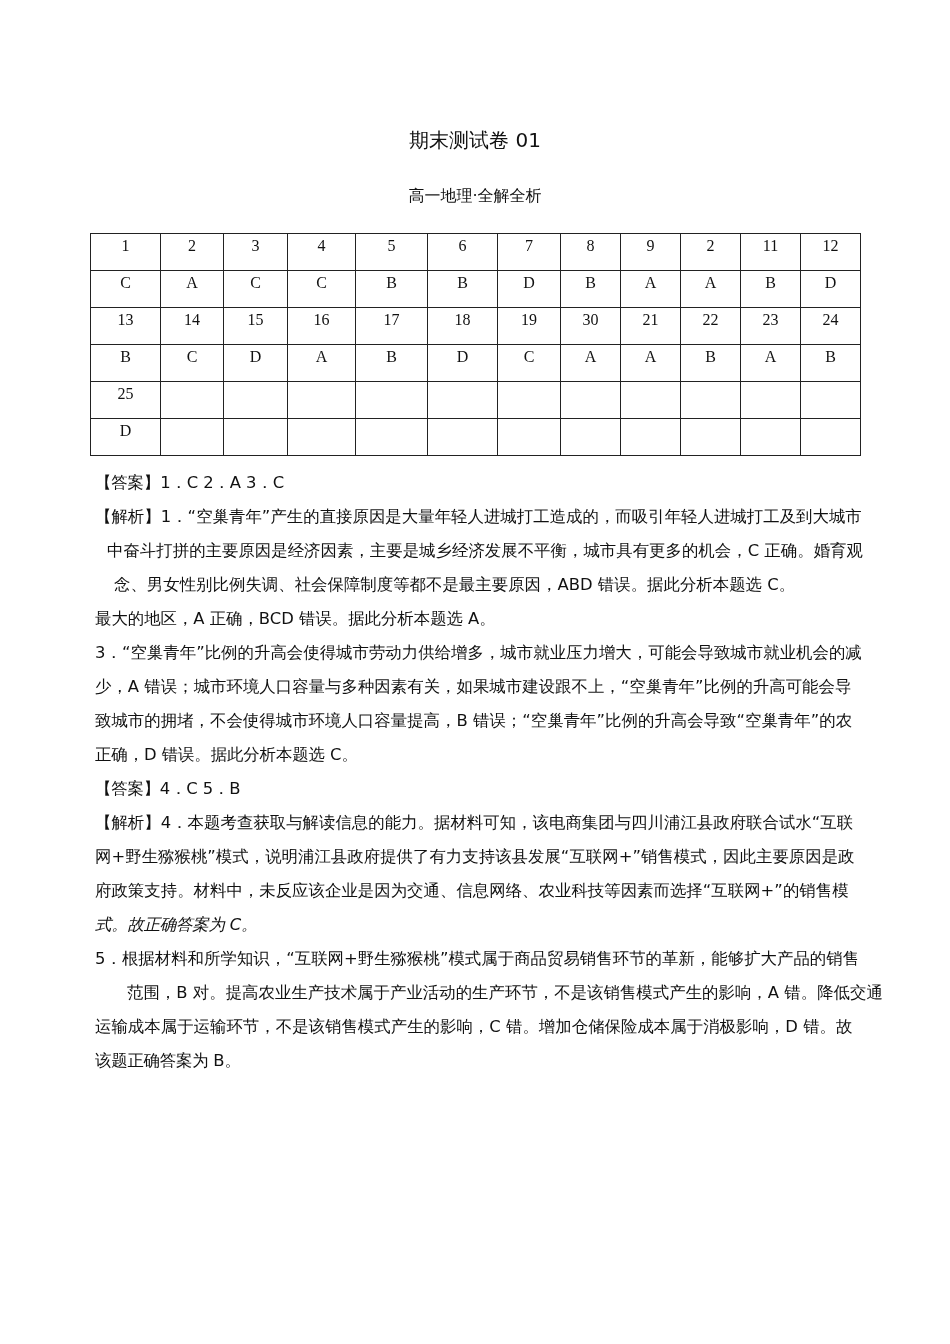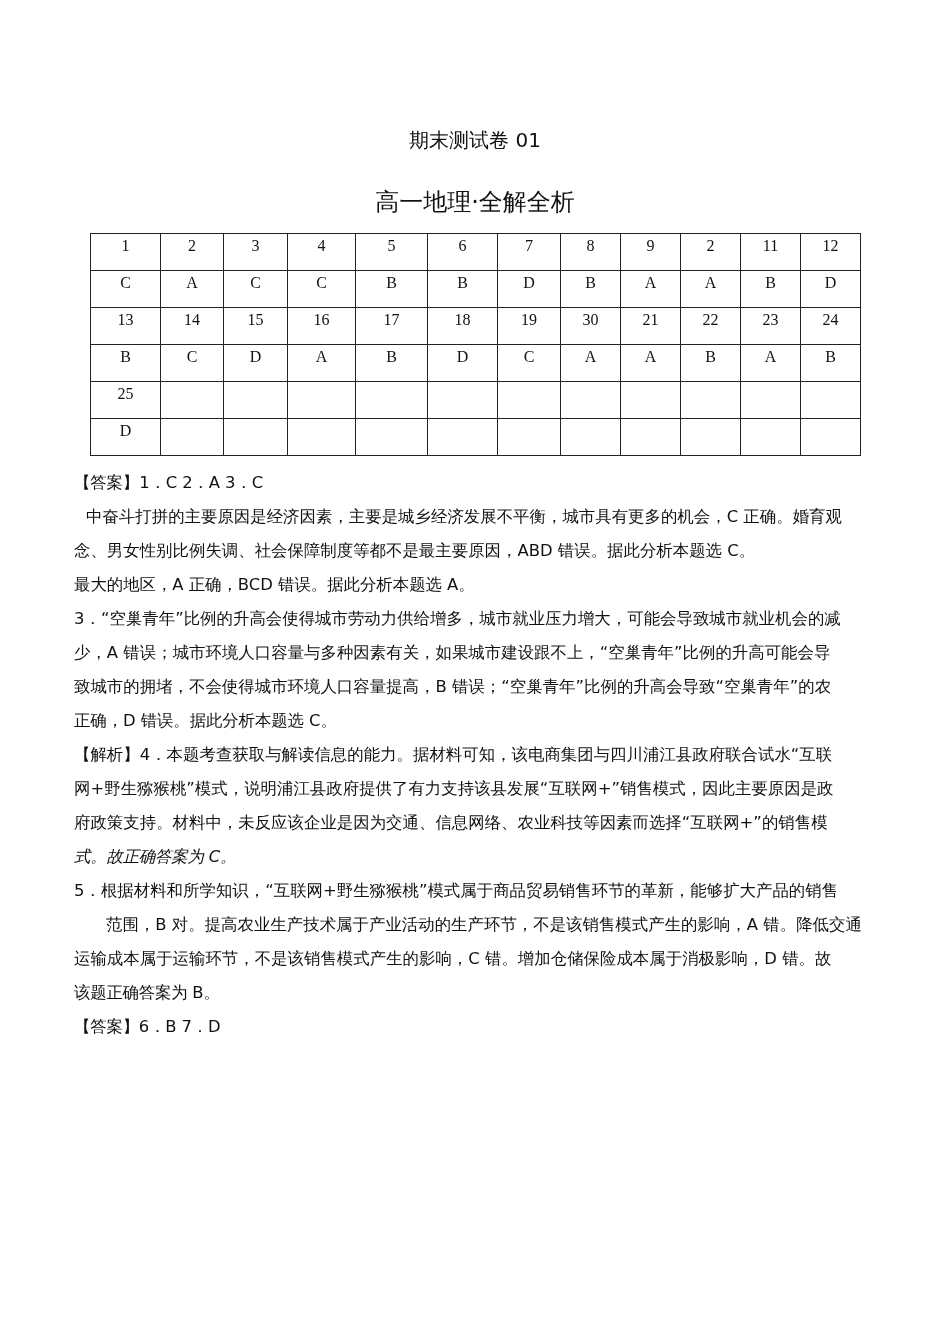--- a/index.html
+++ b/index.html
@@ -18,21 +18,21 @@
     .title {
       position: absolute;
       left: 0;
       width: 950px;
       text-align: center;
       font-size: 20px;
       color: #111;
       font-family: "DejaVu Sans", sans-serif;
     }
     #title-main { top: 127px; }
-    #title-sub  { top: 186px; font-size: 24px; }
+    #title-sub  { top: 186px; font-size: 16px; }
 
     table.answers {
       position: absolute;
       left: 90px;
       top: 233px;
       width: 770px;
       border-collapse: collapse;
       table-layout: fixed;
       font-family: "Liberation Serif", serif;
       font-size: 16px;
@@ -41,21 +41,21 @@
       border: 1.2px solid #222;
       height: 37px;
       padding: 0;
       text-align: center;
       vertical-align: top;
       padding-top: 3px;
       box-sizing: border-box;
     }
     .text-block {
       position: absolute;
-      left: 74px;
+      left: 95px;
       width: 775px;
       font-size: 16.4px;
       line-height: 34px;
       color: #111;
       text-align: justify;
       font-family: "DejaVu Sans", sans-serif;
       letter-spacing: 0.1px;
     }
     .line {
       white-space: nowrap;
@@ -169,33 +169,34 @@
           <td style="font-family: &quot;Liberation Serif&quot;, serif;"></td>
           <td style="font-family: &quot;Liberation Serif&quot;, serif;"></td>
           <td style="font-family: &quot;Liberation Serif&quot;, serif;"></td>
         </tr>
       </tbody>
   </table>
 
   <div class="text-block" id="body-text" style="top:466px;">
 
     <div class="line" style="letter-spacing: -0.1px;">【答案】1．C 2．A 3．C</div>
+    <div class="line" style="letter-spacing: 0.0375px;">【解析】1．“空巢青年”产生的直接原因是大量年轻人进城打工造成的，而吸引年轻人进城打工及到大城市</div>
     <div class="line" style="letter-spacing: 0.0361702px; margin-left: 12px;">中奋斗打拼的主要原因是经济因素，主要是城乡经济发展不平衡，城市具有更多的机会，C 正确。婚育观</div>
-    <div class="line" style="letter-spacing: 0.0318182px;">念、男女性别比例失调、社会保障制度等都不是最主要原因，ABD 错误。据此分析本题选 C。</div>
+    <div class="line" style="letter-spacing: 0.0318182px; margin-left: 19px;">念、男女性别比例失调、社会保障制度等都不是最主要原因，ABD 错误。据此分析本题选 C。</div>
     <div class="line" style="letter-spacing: -0.00714286px;">最大的地区，A 正确，BCD 错误。据此分析本题选 A。</div>
     <div class="line" style="letter-spacing: 0.0375px;">3．“空巢青年”比例的升高会使得城市劳动力供给增多，城市就业压力增大，可能会导致城市就业机会的减</div>
     <div class="line" style="letter-spacing: 0.0375px;">少，A 错误；城市环境人口容量与多种因素有关，如果城市建设跟不上，“空巢青年”比例的升高可能会导</div>
     <div class="line" style="letter-spacing: 0.0387755px;">致城市的拥堵，不会使得城市环境人口容量提高，B 错误；“空巢青年”比例的升高会导致“空巢青年”的农</div>
     <div class="line" style="letter-spacing: -0.0666667px;">正确，D 错误。据此分析本题选 C。</div>
 
+    <div class="line" style="letter-spacing: -0.172727px;">【答案】4．C 5．B</div>
     <div class="line" style="letter-spacing: 0.0361702px;">【解析】4．本题考查获取与解读信息的能力。据材料可知，该电商集团与四川浦江县政府联合试水“互联</div>
     <div class="line" style="letter-spacing: 0.0375px;">网+野生猕猴桃”模式，说明浦江县政府提供了有力支持该县发展“互联网+”销售模式，因此主要原因是政</div>
     <div class="line" style="letter-spacing: 0.0361702px;">府政策支持。材料中，未反应该企业是因为交通、信息网络、农业科技等因素而选择“互联网+”的销售模</div>
     <div class="line" style="letter-spacing: -0.172727px; font-style: italic;">式。故正确答案为 C。</div>
     <div class="line" style="letter-spacing: 0.0375px;">5．根据材料和所学知识，“互联网+野生猕猴桃”模式属于商品贸易销售环节的革新，能够扩大产品的销售</div>
     <div class="line" style="letter-spacing: 0.0375px; margin-left: 32px;">范围，B 对。提高农业生产技术属于产业活动的生产环节，不是该销售模式产生的影响，A 错。降低交通</div>
     <div class="line" style="letter-spacing: 0.0375px;">运输成本属于运输环节，不是该销售模式产生的影响，C 错。增加仓储保险成本属于消极影响，D 错。故</div>
     <div class="line" style="letter-spacing: -0.2px;">该题正确答案为 B。</div>
 
-    <div class="line" style="letter-spacing: -0.172727px;">【答案】6．B 7．D</div>
   </div>
 
 </div>
 
 </body></html>

